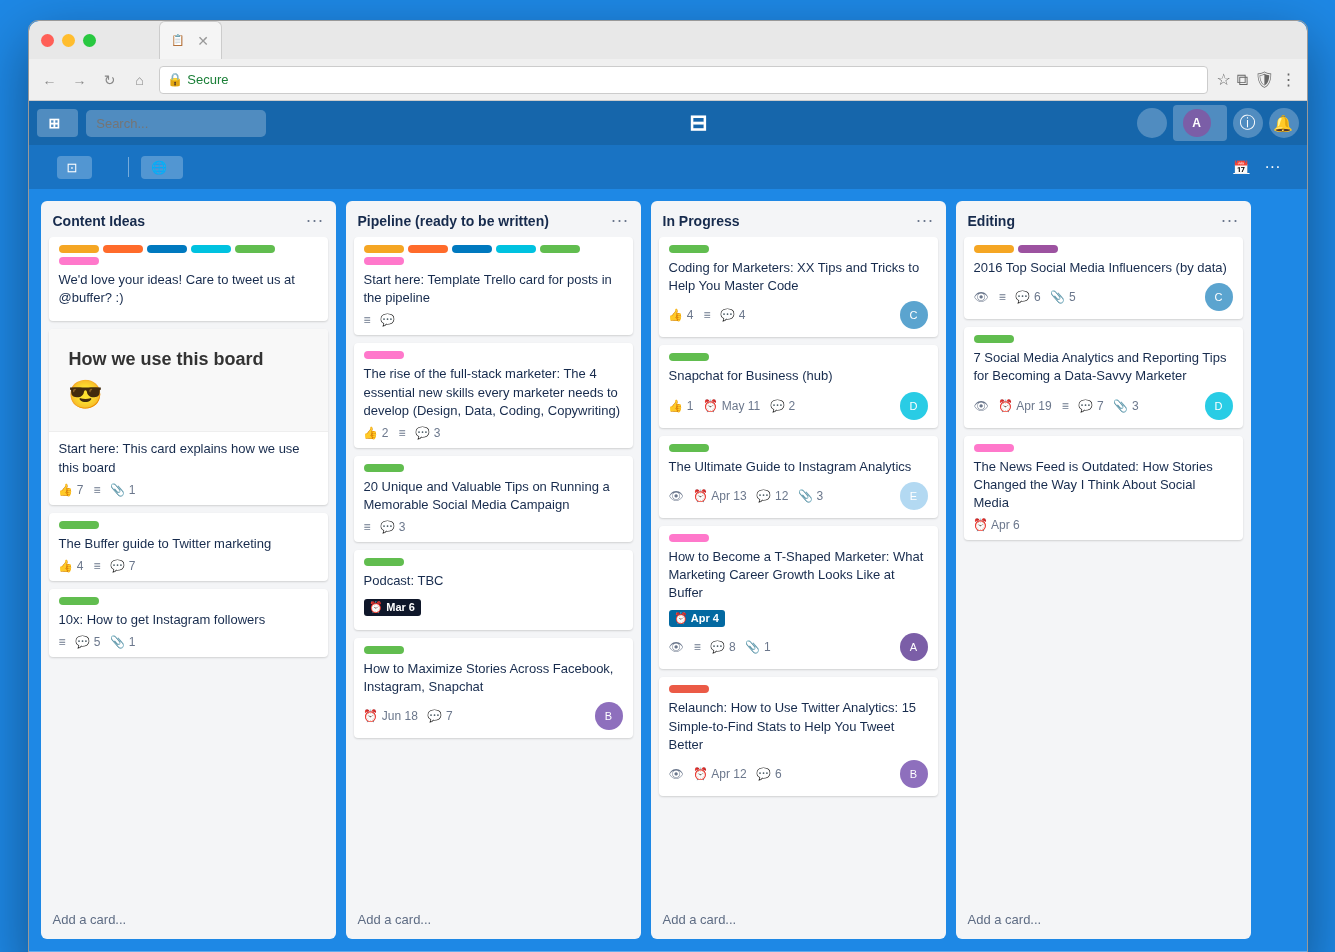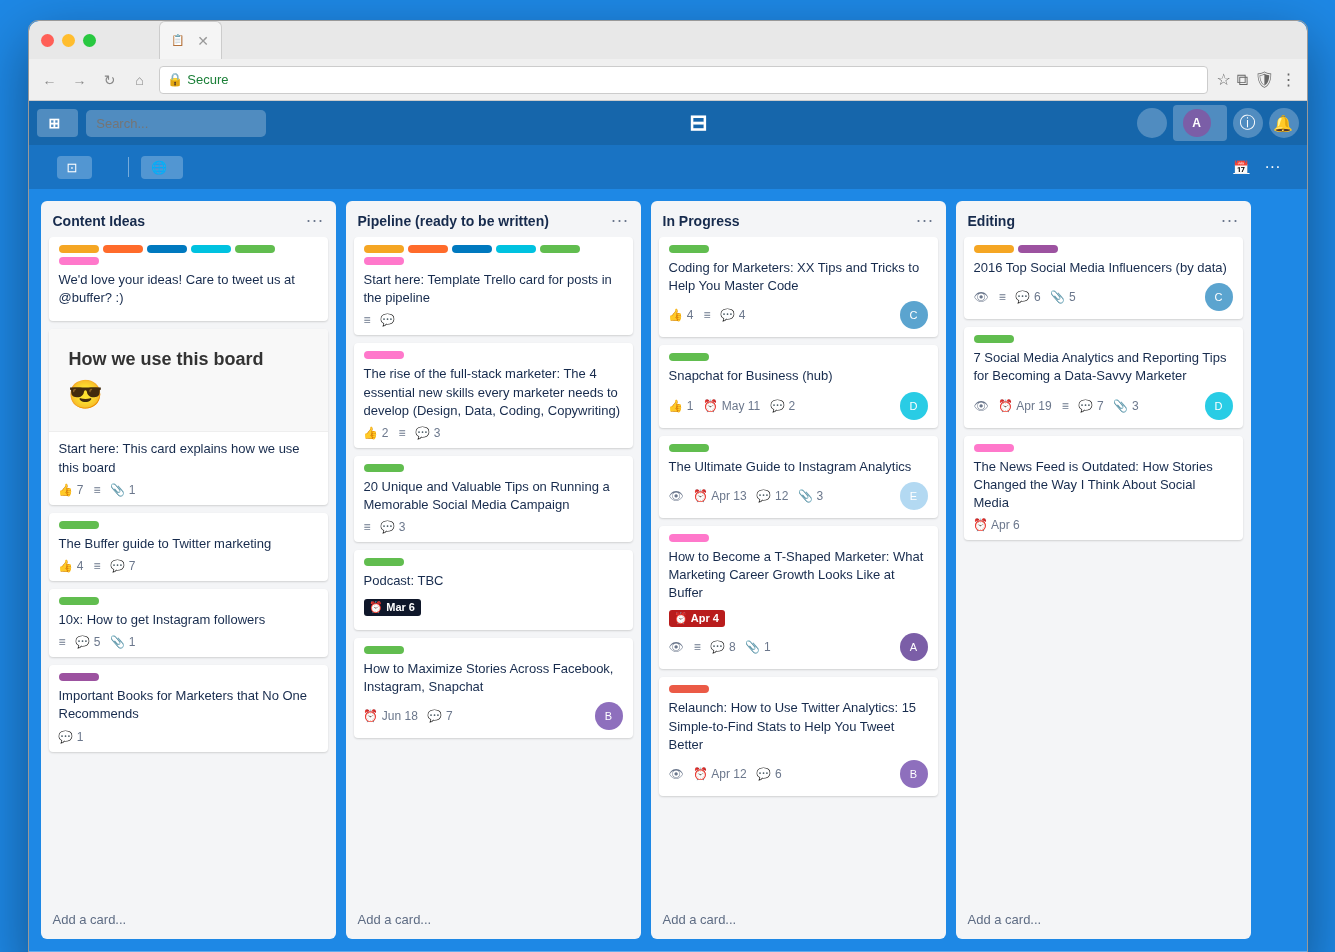--- a/index.html
+++ b/index.html
@@ -70,21 +70,21 @@
     .card-meta-item { display: flex; align-items: center; gap: 3px; font-size: 12px; color: #6b778c; }
     .card-avatar { width: 28px; height: 28px; border-radius: 50%; margin-left: auto; overflow: hidden; background: #8e6fbd; display: flex; align-items: center; justify-content: center; font-size: 11px; color: white; }
 
     
     .card-image-preview { background: #f8f8f8; border-radius: 4px 4px 0 0; margin: -8px -10px 8px; padding: 20px; border-bottom: 1px solid #eee; }
     .card-preview-title { font-size: 18px; font-weight: 700; color: #333; margin-bottom: 8px; }
     .card-preview-emoji { font-size: 28px; }
 
     
     .due-badge { background: #0f172a; color: white; border-radius: 3px; padding: 2px 6px; font-size: 11px; font-weight: 600; }
-    .due-badge-orange { background: #b91c1c; color: white; border-radius: 3px; padding: 2px 6px; font-size: 11px; font-weight: 600; }
+    .due-badge-orange { background: #0369a1; color: white; border-radius: 3px; padding: 2px 6px; font-size: 11px; font-weight: 600; }
 
     
     .window { border: 1px solid #999; border-radius: 10px; overflow: hidden; box-shadow: 0 20px 60px rgba(0,0,0,0.4); width: 1280px; margin: 20px auto; }
   </style>
 </head>
 <body>
 
 <div class="window">
 
   <div class="mac-chrome">
@@ -216,29 +216,20 @@
             <div class="card-labels">
               <div class="label" style="background: rgb(97, 189, 79); height: 8px; border-radius: 4px; min-width: 40px; max-width: 56px;"></div>
             </div>
             <div class="card-title">10x: How to get Instagram followers</div>
             <div class="card-meta">
               <div class="card-meta-item">≡</div>
               <div class="card-meta-item">💬 5</div>
               <div class="card-meta-item">📎 1</div>
             </div>
           </div>
-          <div class="card">
-            <div class="card-labels">
-              <div class="label" style="background: rgb(156, 82, 160); height: 8px; border-radius: 4px; min-width: 40px; max-width: 56px;"></div>
-            </div>
-            <div class="card-title">Important Books for Marketers that No One Recommends</div>
-            <div class="card-meta">
-              <div class="card-meta-item">💬 1</div>
-            </div>
-          </div>
         </div>
         <div class="list-footer">
           <div class="add-card-btn">Add a card...</div>
         </div>
       </div>
       <div class="list">
         <div class="list-header">
           <div class="list-title">Pipeline (ready to be written)</div>
           <div class="list-menu-btn">···</div>
         </div>

